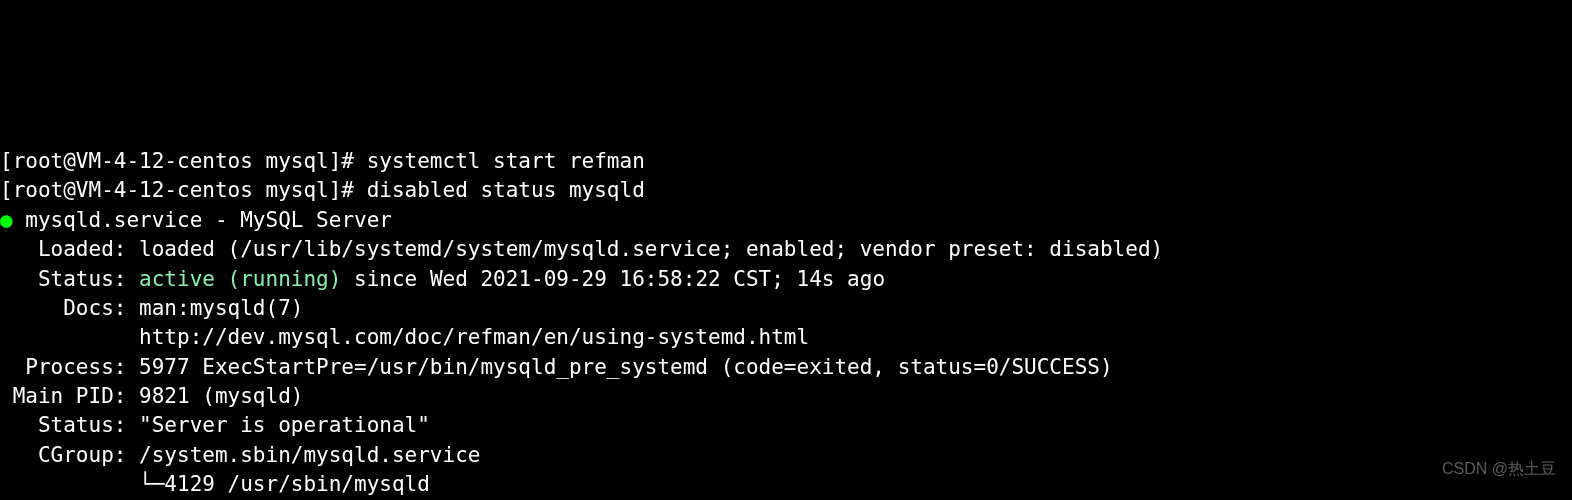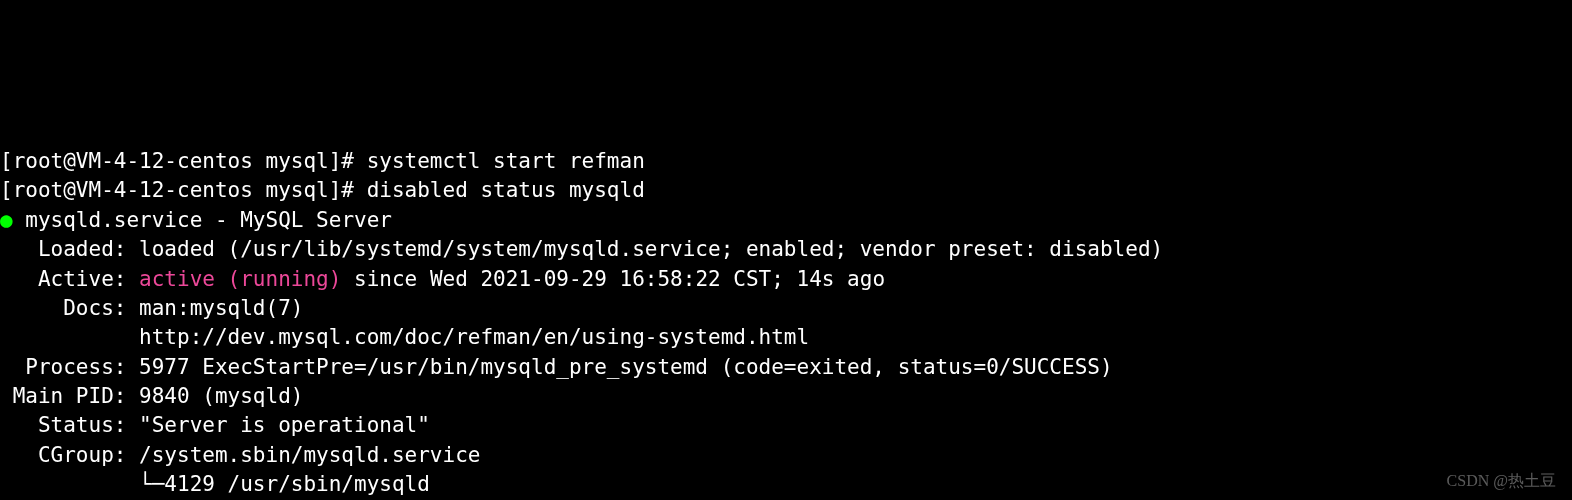--- a/index.html
+++ b/index.html
@@ -12,48 +12,48 @@
     line-height: 1.4;
     width: 1572px;
     height: 500px;
     overflow: hidden;
     white-space: pre;
   }
   .terminal {
     padding: 0;
     white-space: pre;
   }
-  .green { color: #ec4899; }
+  .green { color: #86efac; }
   .dot {
     color: #00ff00;
   }
   .watermark {
     position: absolute;
-    bottom: 8px;
+    bottom: 20px;
     right: 16px;
     color: rgba(200,200,200,0.45);
     font-size: 16px;
-    font-family: Liberation Serif, serif;
+    font-family: Liberation Sans, sans-serif;
     white-space: nowrap;
   }
 </style>
 </head>
 <body>
 
 
 
 <div class="terminal"><span><span>[root@VM-4-12-centos mysql]# </span><span>systemctl start refman</span></span>
 <span><span>[root@VM-4-12-centos mysql]# </span><span>disabled status mysqld</span></span>
 <span class="dot">●</span><span> mysqld.service - MySQL Server</span>
 <span>   Loaded: loaded (/usr/lib/systemd/system/mysqld.service; enabled; vendor preset: disabled)</span>
-<span><span>   Active: </span><span class="green">active (running)</span><span> since Wed 2021-09-29 16:58:22 CST; 14s ago</span></span>
+<span><span>   Status: </span><span class="green">active (running)</span><span> since Wed 2021-09-29 16:58:22 CST; 14s ago</span></span>
 <span>     Docs: man:mysqld(7)</span>
 <span>           http://dev.mysql.com/doc/refman/en/using-systemd.html</span>
 <span>  Process: 5977 ExecStartPre=/usr/bin/mysqld_pre_systemd (code=exited, status=0/SUCCESS)</span>
-<span> Main PID: 9840 (mysqld)</span>
+<span> Main PID: 9821 (mysqld)</span>
 <span>   Status: "Server is operational"</span>
 <span>   CGroup: /system.sbin/mysqld.service</span>
 <span>           └─4129 /usr/sbin/mysqld</span>
 
 
 </div>
 
 <div class="watermark">CSDN @热土豆</div>
 
 

